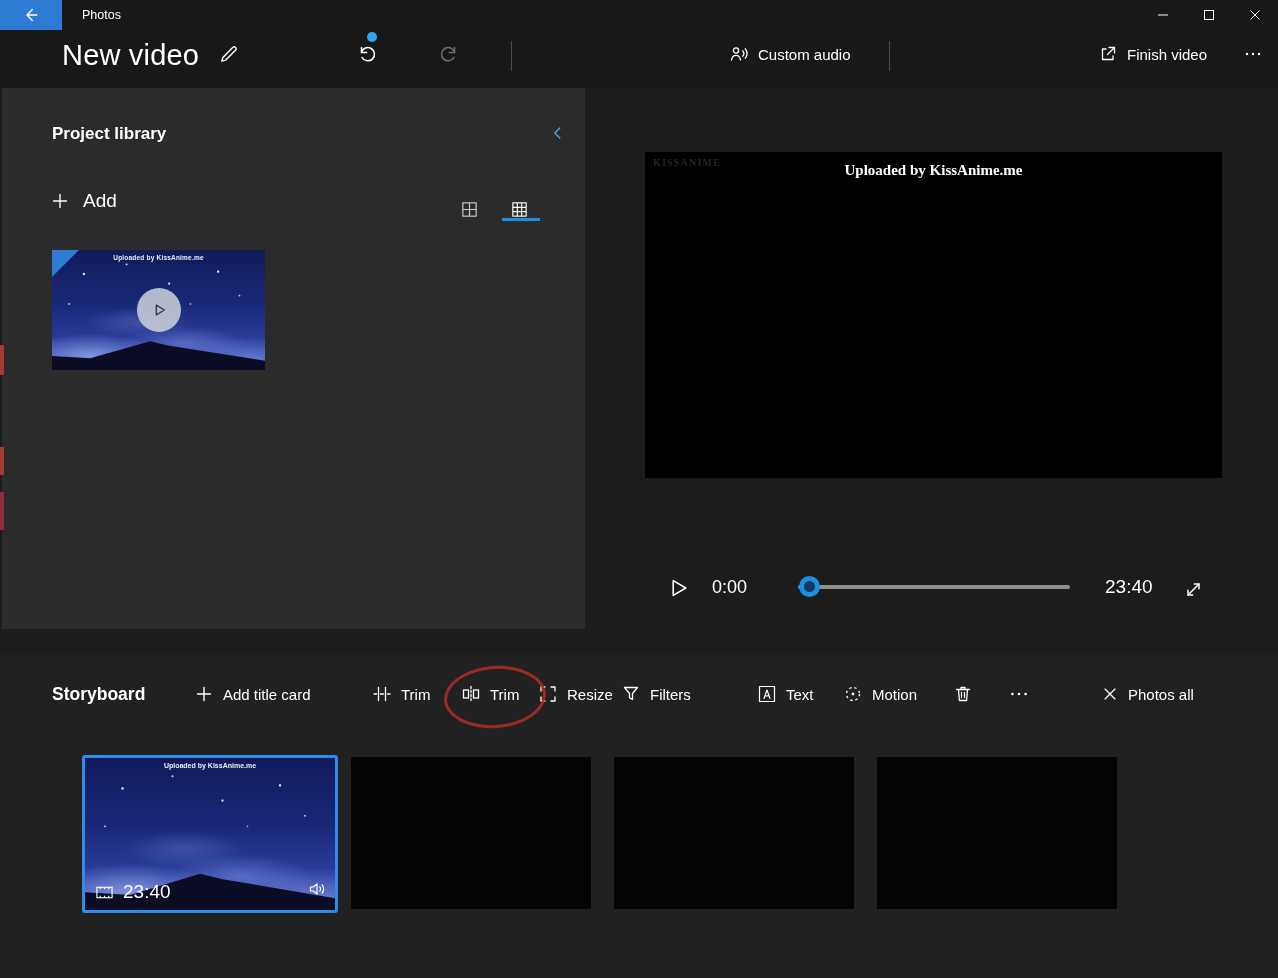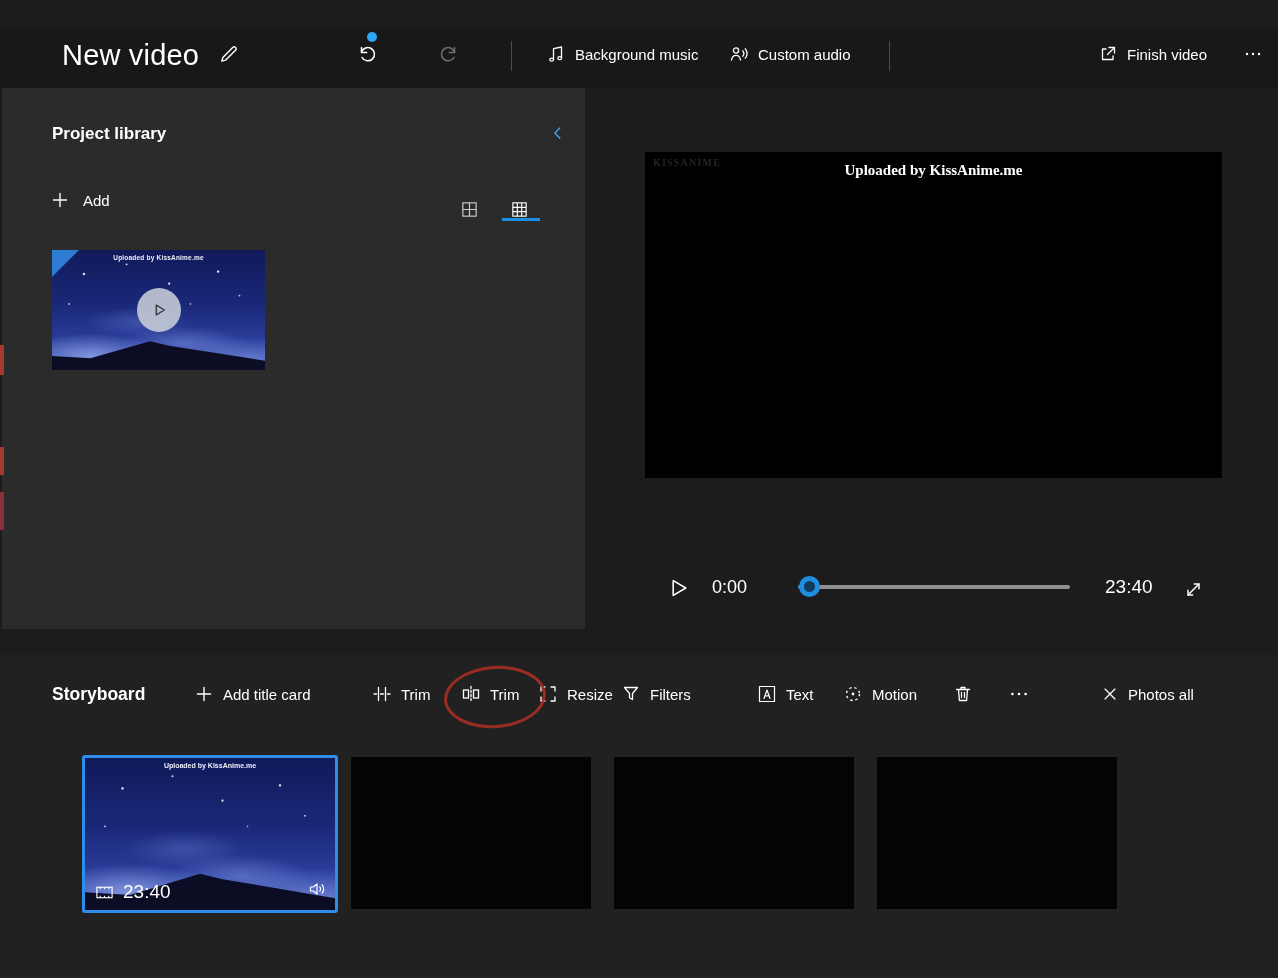--- a/index.html
+++ b/index.html
@@ -19,21 +19,21 @@
   .project-title { position:absolute; left:62px; top:9px; font-size:29px; font-weight:300; letter-spacing:.2px; white-space:nowrap; }
   .icon-btn { position:absolute; top:7px; width:34px; height:34px; background:transparent; border:none; display:flex; align-items:center; justify-content:center; cursor:pointer; }
   .tb-btn { position:absolute; top:7px; height:34px; background:transparent; border:none; color:#fff; display:flex; align-items:center; gap:9px; font-size:15px; font-family:inherit; cursor:pointer; white-space:nowrap; }
   .v-div { position:absolute; top:11px; width:1px; height:30px; background:#4a4a4a; }
   .undo-badge { position:absolute; left:367px; top:2px; width:10px; height:10px; border-radius:50%; background:#2da8f5; }
 
   
   .library { position:absolute; left:2px; top:88px; width:583px; height:541px; background:#2b2b2b; }
   .library-title { position:absolute; left:50px; top:36px; font-size:17px; font-weight:600; }
   .collapse-btn { position:absolute; right:12px; top:30px; width:30px; height:30px; background:none; border:none; display:flex; align-items:center; justify-content:center; cursor:pointer; }
-  .add-btn { position:absolute; left:48px; top:102px; display:flex; align-items:center; gap:13px; font-size:15px; color:#fff; background:none; border:none; cursor:pointer; font-family:inherit; }
+  .add-btn { position:absolute; left:48px; top:102px; display:flex; align-items:center; gap:13px; font-size:19px; color:#fff; background:none; border:none; cursor:pointer; font-family:inherit; }
   .grid-btn { position:absolute; top:104px; width:34px; height:34px; background:none; border:none; display:flex; align-items:center; justify-content:center; cursor:pointer; }
   .view-underline { position:absolute; left:500px; top:130px; width:38px; height:3px; background:#1e8fe0; }
 
   .thumb-card { position:absolute; left:50px; top:162px; width:213px; height:120px; overflow:hidden; cursor:pointer; }
   .thumb-watermark { position:absolute; top:4px; left:0; right:0; text-align:center; font-size:6.5px; font-weight:bold; color:#eef0f8; letter-spacing:.2px; z-index:3; }
   .select-corner { position:absolute; left:0; top:0; width:0; height:0; border-top:27px solid #2e7bd4; border-right:27px solid transparent; z-index:4; }
   .play-overlay { position:absolute; left:50%; top:50%; transform:translate(-50%,-50%); width:44px; height:44px; border-radius:50%; background:rgba(200,206,216,.88); display:flex; align-items:center; justify-content:center; z-index:3; }
 
   
   .anime-sky { position:relative; width:100%; height:100%;
@@ -80,20 +80,45 @@
   .clip-audio { position:absolute; right:8px; bottom:7px; z-index:3; }
   .clip-black { position:absolute; top:102px; width:240px; height:152px; background:#040404; cursor:pointer; }
 
   .sliver { position:absolute; left:0; width:4px; z-index:9; }
 </style>
 </head>
 <body>
 
 <div class="app">
 
+  <div class="titlebar">
+    <button class="back-btn">
+      <svg width="18" height="18" viewBox="0 0 20 20" fill="none" stroke="#fff" stroke-width="1.5" stroke-linecap="round" stroke-linejoin="round">
+          <path d="M11.5 4 5.5 10l6 6M5.5 10H16.5"></path>
+        </svg>
+    </button>
+    <span class="app-name">Photos</span>
+    <div class="win-controls">
+      <button class="win-btn">
+        <svg width="12" height="12" viewBox="0 0 12 12" stroke="#fff" stroke-width="1">
+            <path d="M1 6h10"></path>
+          </svg>
+      </button>
+      <button class="win-btn">
+        <svg width="12" height="12" viewBox="0 0 12 12" fill="none" stroke="#fff" stroke-width="1">
+            <rect x="1.5" y="1.5" width="9" height="9"></rect>
+          </svg>
+      </button>
+      <button class="win-btn">
+        <svg width="12" height="12" viewBox="0 0 12 12" stroke="#fff" stroke-width="1">
+            <path d="M1.5 1.5l9 9M10.5 1.5l-9 9"></path>
+          </svg>
+      </button>
+    </div>
+  </div>
 
   <div class="toolbar">
     <div class="project-title">New video</div>
 
     <button class="icon-btn" style="left:212px">
       <svg width="22" height="22" viewBox="0 0 20 20" fill="none" stroke="#fff" stroke-width="1.3" stroke-linecap="round" stroke-linejoin="round">
           <path d="M3.5 16.5l.9-3.4L13.6 3.9a1.4 1.4 0 0 1 2 0l.5.5a1.4 1.4 0 0 1 0 2L6.9 15.6l-3.4.9z"></path>
         </svg>
     </button>
 
@@ -107,28 +132,20 @@
 
     <button class="icon-btn" style="left:432px">
       <svg width="22" height="22" viewBox="0 0 20 20" fill="none" stroke="#6f6f6f" stroke-width="1.4" stroke-linecap="round" stroke-linejoin="round">
           <path d="M15 8.5A6 6 0 1 0 14.4 13.2"></path>
           <path d="M15 4v4.7h-4.7"></path>
         </svg>
     </button>
 
     <div class="v-div" style="left:511px"></div>
 
-    <button class="tb-btn" style="left:546px">
-      <svg width="20" height="20" viewBox="0 0 20 20" fill="none" stroke="#fff" stroke-width="1.3" stroke-linecap="round" stroke-linejoin="round">
-          <path d="M7.5 15.5V4.6L15.5 3v11"></path>
-          <ellipse cx="5.7" cy="15.7" rx="1.9" ry="1.5"></ellipse>
-          <ellipse cx="13.7" cy="14.2" rx="1.9" ry="1.5"></ellipse>
-        </svg>
-      <span>Background music</span>
-    </button>
 
     <button class="tb-btn" style="left:729px">
       <svg width="20" height="20" viewBox="0 0 20 20" fill="none" stroke="#fff" stroke-width="1.3" stroke-linecap="round" stroke-linejoin="round">
           <circle cx="7" cy="6.5" r="2.6"></circle>
           <path d="M2.5 16c.5-3 2.3-4.6 4.5-4.6s4 1.6 4.5 4.6"></path>
           <path d="M13.8 6.8a4.3 4.3 0 0 1 0 5.4"></path>
           <path d="M16.3 4.8a7.6 7.6 0 0 1 0 9.4"></path>
         </svg>
       <span>Custom audio</span>
     </button>

